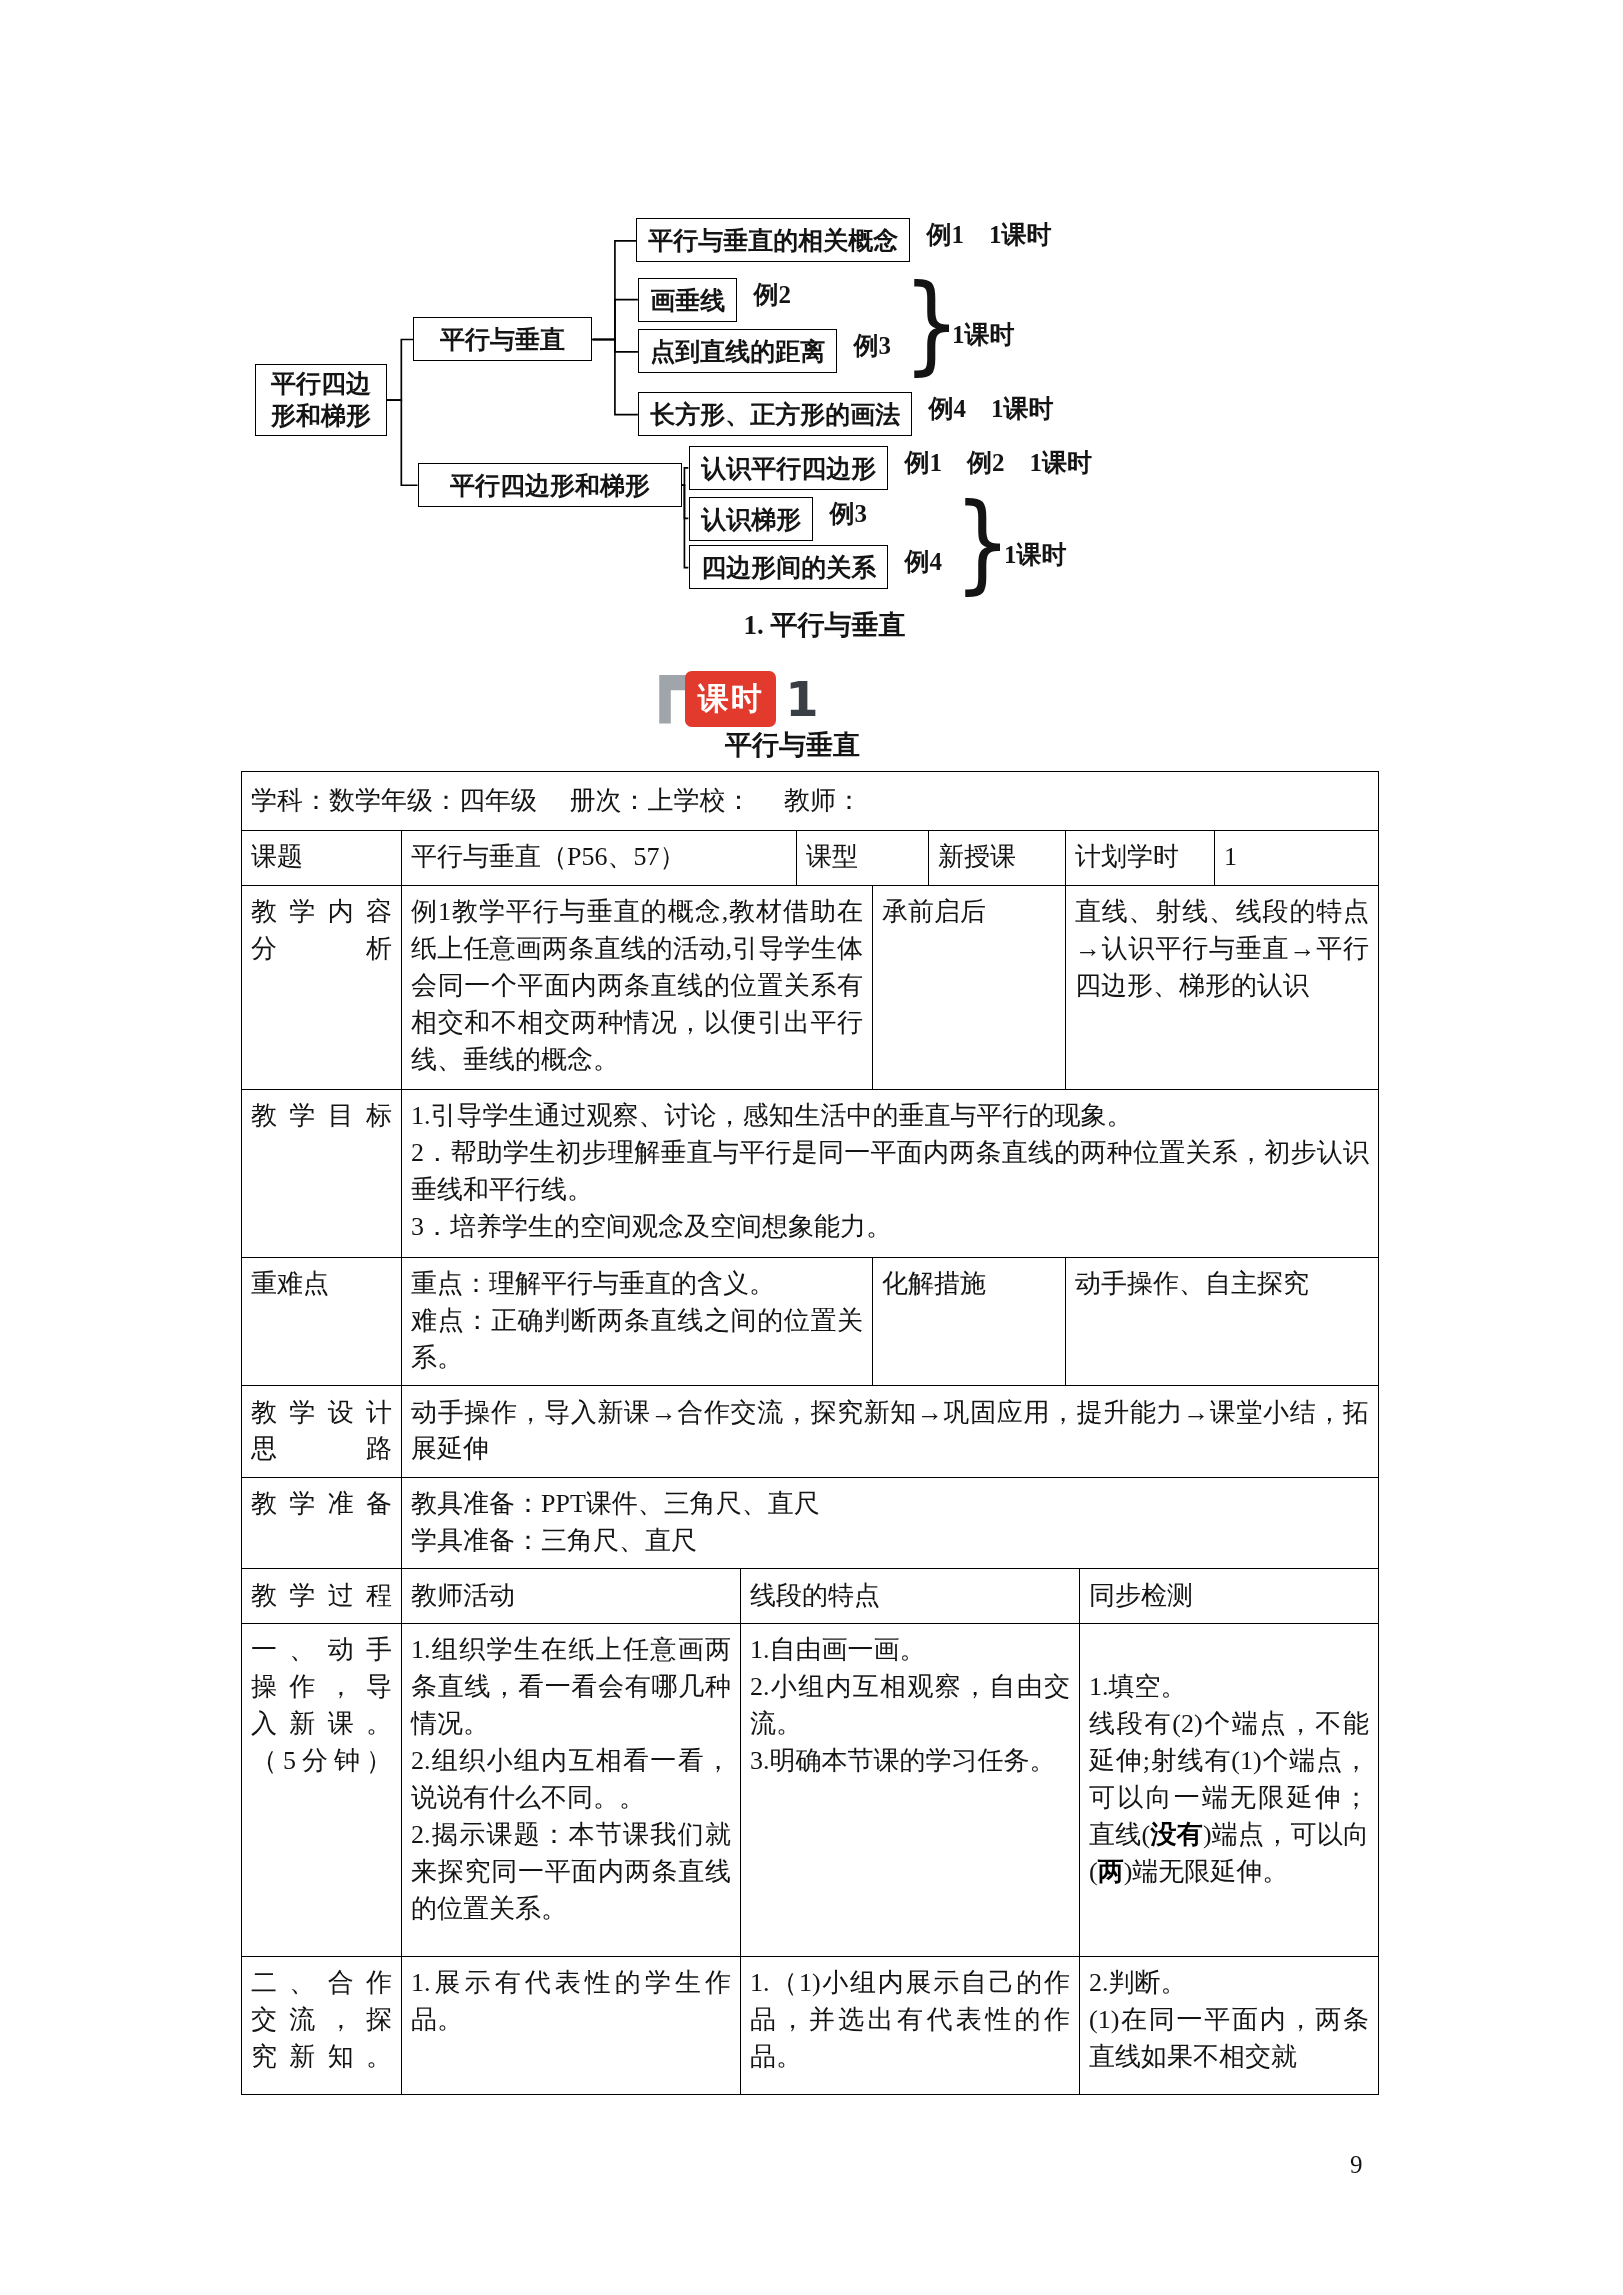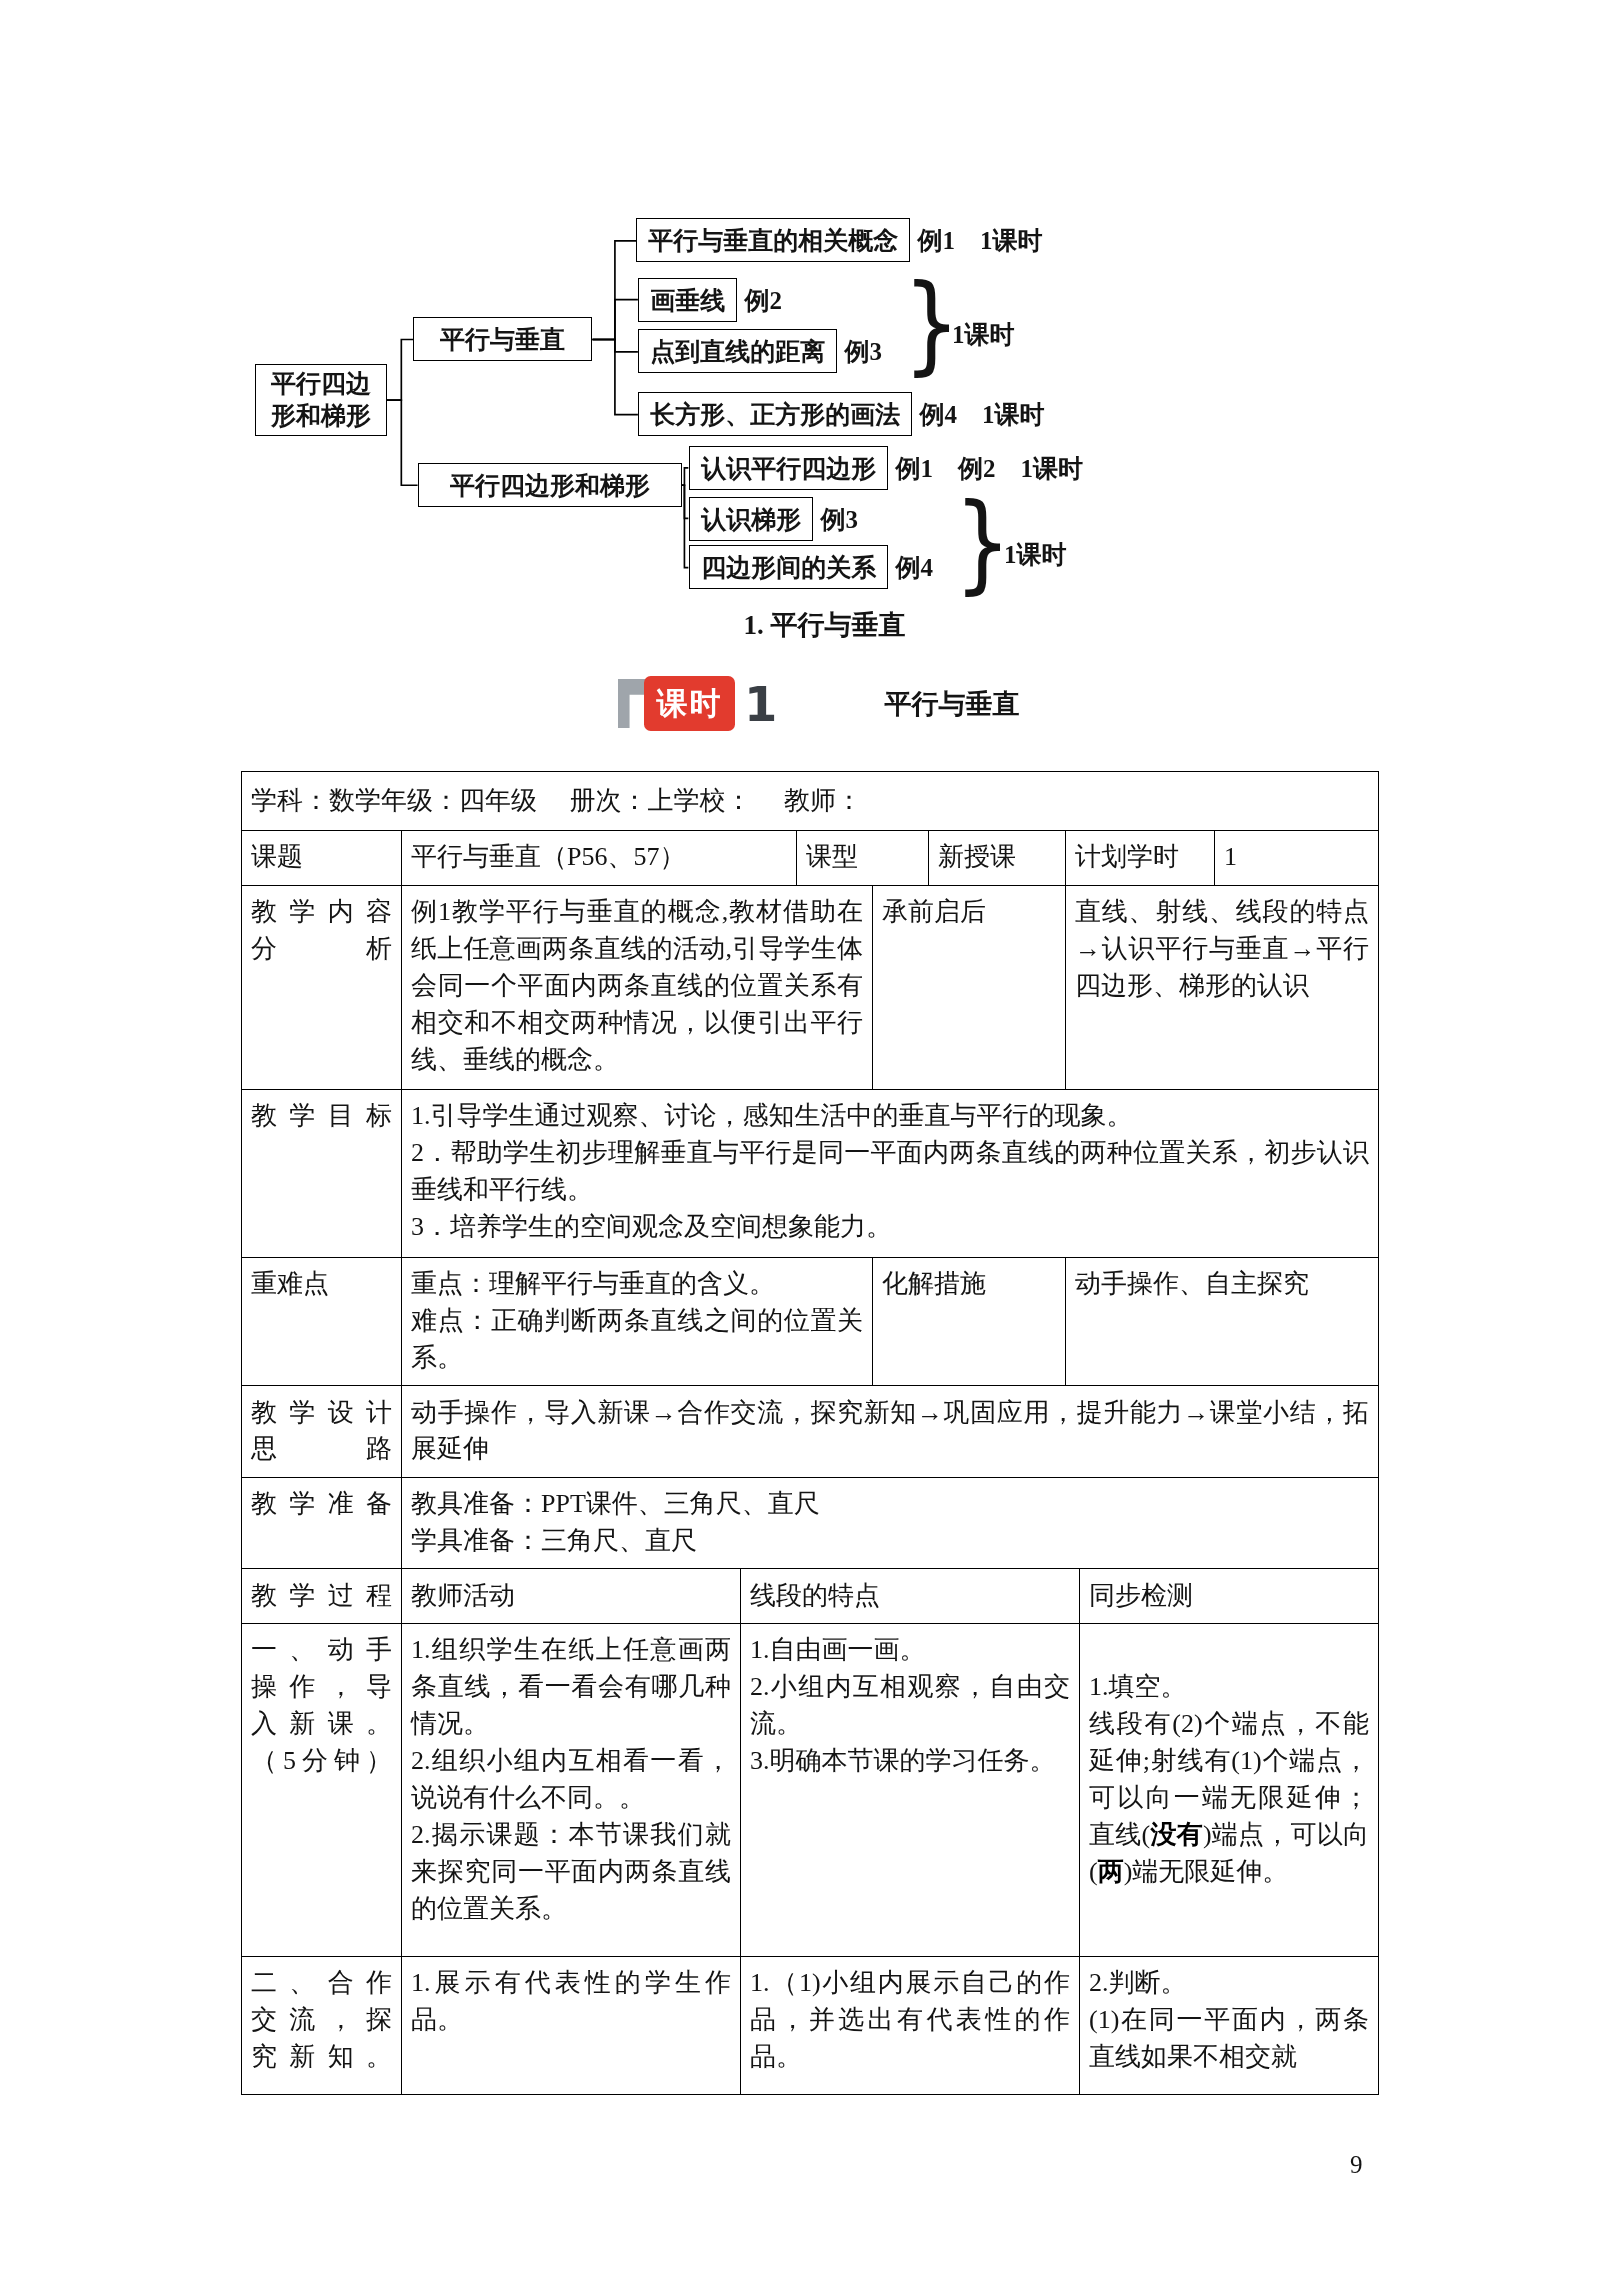--- a/index.html
+++ b/index.html
@@ -11,31 +11,31 @@
 
   
   .diagram { position:absolute; left:241px; top:206px; width:953px; height:415px;
              font-weight:bold; font-size:25px; }
   .dsvg { position:absolute; left:0; top:0; }
   .dbox { display:flex; align-items:center; justify-content:center;
           border:1.7px solid #000; background:#fff; height:44px; padding:0 11.2px;
           white-space:nowrap; }
   .dbox.abs { position:absolute; }
   .dbox.root { height:72px; white-space:pre-line; text-align:center; line-height:1.3; }
-  .leaf-row { position:absolute; display:flex; align-items:center; gap:7px; }
+  .leaf-row { position:absolute; display:flex; align-items:flex-start; gap:16px; }
   .suffix { white-space:pre; }
   .brace { position:absolute; font-family:"DejaVu Sans", sans-serif; font-weight:400;
            font-size:90px; line-height:112px; transform:scaleY(1.18); }
   .brace-label { position:absolute; font-size:25px; font-weight:bold; }
 
   
   .section-heading { position:absolute; top:607px; left:0; width:100%;
                      text-align:center; font-size:27px; font-weight:bold;margin-left:13px; }
   .lesson-line { position:absolute; top:671px; left:618px; height:65px;
-                 display:flex; align-items:center; }
+                 display:flex; align-items:center;flex-direction:column; }
   .badge { display:flex; align-items:center; }
   .badge-corner { width:34px; height:49px; background:#9fa5ab;
                   clip-path:polygon(0 0,100% 0,100% 32%,34% 32%,34% 100%,0 100%);
                   margin-right:-7.9px; }
   .badge-box { background:#e23b2e; color:#fff; font-weight:bold; font-size:31px;
                padding:6.7px 12.3px; border-radius:6.7px; letter-spacing:2.2px; z-index:1; }
   .badge-num { color:#3a3f45; font-size:48px; font-weight:bold; margin-left:9px;
                font-family:"DejaVu Sans", sans-serif; }
   .lesson-title { margin-left:107px; font-size:27px; font-weight:bold; }
 

